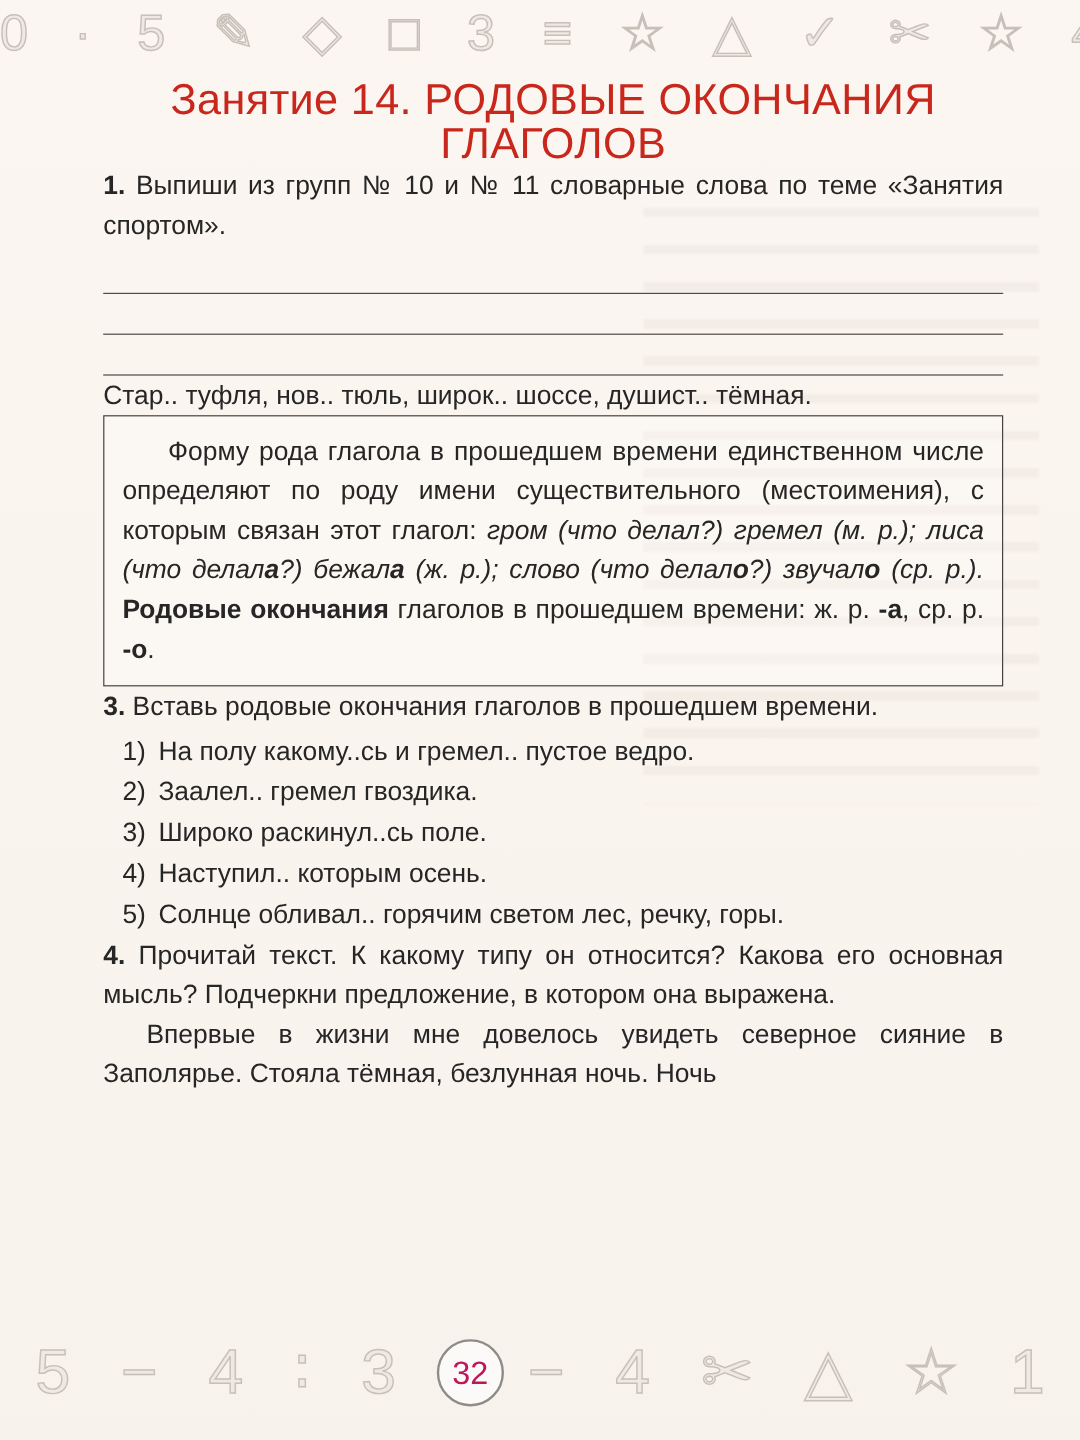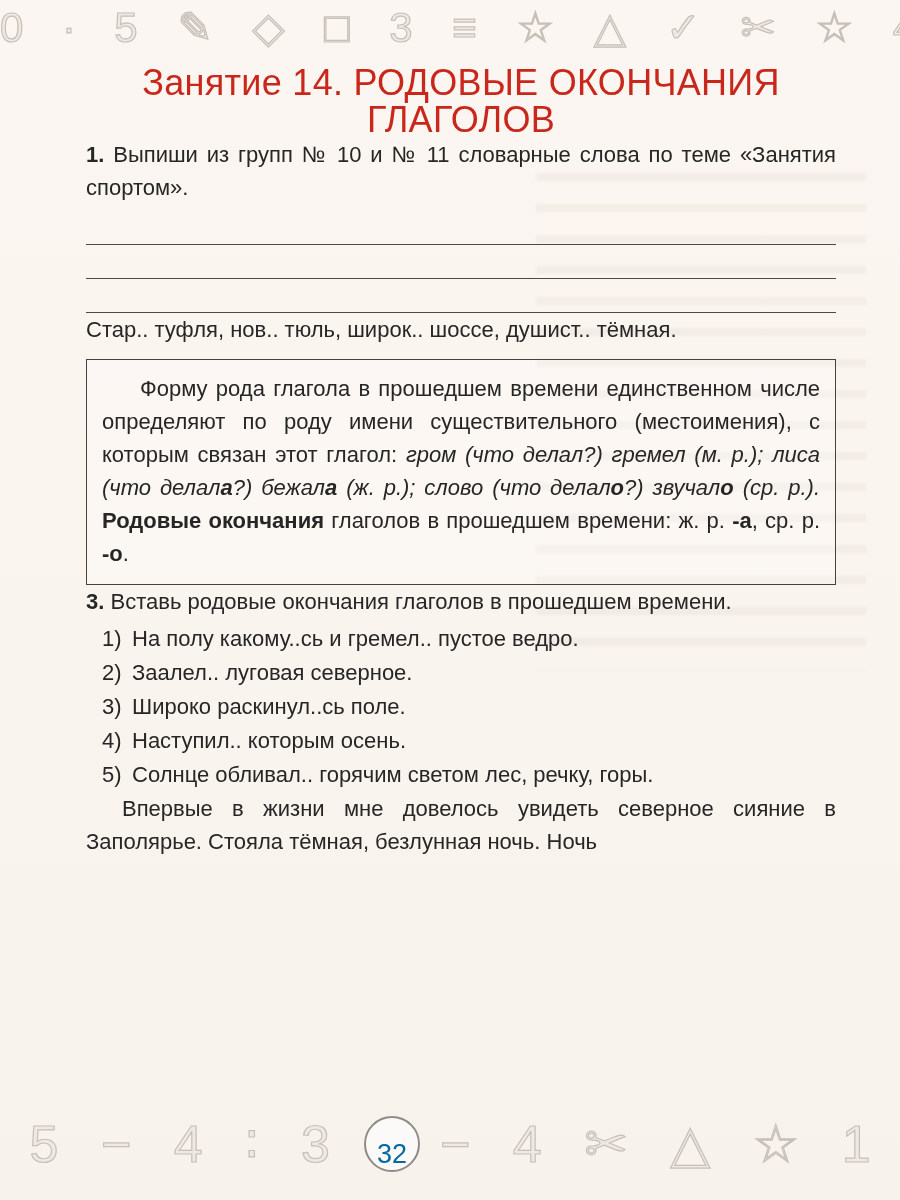--- a/index.html
+++ b/index.html
@@ -22,22 +22,22 @@
   }
   .decor-top { top:0; height:58px; line-height:56px; font-size:42px; }
   .decor-bottom {
     bottom:0; height:112px; font-size:52px;
     display:flex; align-items:center; justify-content:center; gap:20px;
   }
   .decor-seg { line-height:100px; }
   .page-num-circle {
     flex:0 0 auto; width:52px; height:52px; border-radius:50%;
     border:2.5px solid #8f8b87; background:#fcfaf8;
-    display:flex; align-items:flex-end; justify-content:center;
-    font-size:27px; color:#0369a1; letter-spacing:0;
+    display:flex; align-items:center; justify-content:center;
+    font-size:27px; color:#be185d; letter-spacing:0;
     -webkit-text-stroke:0 transparent; z-index:2;
   }
   
   .ghost {
     position:absolute; top:150px; right:34px; width:330px; height:520px;
     background:repeating-linear-gradient(
       180deg,
       rgba(0,0,0,0) 0px, rgba(0,0,0,0) 23px,
       rgba(125,112,104,0.055) 23px, rgba(125,112,104,0.055) 31px);
     filter:blur(1px); z-index:0;
@@ -55,21 +55,21 @@
   }
   .mt-lg { margin-top:16px; }
   .mt-md { margin-top:13px; }
   .mt-sm { margin-top:5px; }
   b.exnum { font-weight:bold; }
   
   .lines { margin-top:7px; }
   .write-line { height:33px; border-bottom:1.6px solid #4e4a46; }
   
   .rulebox {
-    margin-top:13px; border:1.7px solid #46423e;
+    border:1.7px solid #46423e;
     padding:12px 15px 14px 15px; background:rgba(255,255,255,0.25);
   }
   .rulebox p.body { text-indent:38px; }
   
   .qlist { margin-top:4px; }
   .qitem { display:flex; font-size:22px; line-height:34px; color:#262626; }
   .qitem .qnum { flex:0 0 46px; padding-left:16px; box-sizing:border-box; }
   .qitem .qtext { flex:1 1 auto; }
   
   .passage { text-indent:36px; }
@@ -111,36 +111,40 @@
       <span>Вставь родовые окончания глаголов в прошедшем времени.</span>
     </p>
 
     <div class="qlist">
       <div class="qitem">
         <span class="qnum">1)</span>
         <span class="qtext">На полу какому..сь и гремел.. пустое ведро.</span>
       </div>
       <div class="qitem">
         <span class="qnum">2)</span>
-        <span class="qtext">Заалел.. луговая северное.</span>
+        <span class="qtext">Заалел.. гремел гвоздика.</span>
       </div>
       <div class="qitem">
         <span class="qnum">3)</span>
         <span class="qtext">Широко раскинул..сь поле.</span>
       </div>
       <div class="qitem">
         <span class="qnum">4)</span>
         <span class="qtext">Наступил.. которым осень.</span>
       </div>
       <div class="qitem">
         <span class="qnum">5)</span>
         <span class="qtext">Солнце обливал.. горячим светом лес, речку, горы.</span>
       </div>
     </div>
 
+    <p class="body mt-sm">
+      <b class="exnum">4.</b>
+      <span>Прочитай текст. К какому типу он относится? Какова его основная мысль? Подчеркни предложение, в котором она выражена.</span>
+    </p>
 
     <p class="body passage mt-sm">Впервые в жизни мне довелось увидеть северное сияние в Заполярье. Стояла тёмная, безлунная ночь. Ночь</p>
 
   </div>
 
   <div class="decor decor-bottom">
     <span class="decor-seg">◇ 3 ∙ ☆ 5 − 4 ∶ 3</span>
     <span class="page-num-circle">
       <span>32</span>
     </span>

